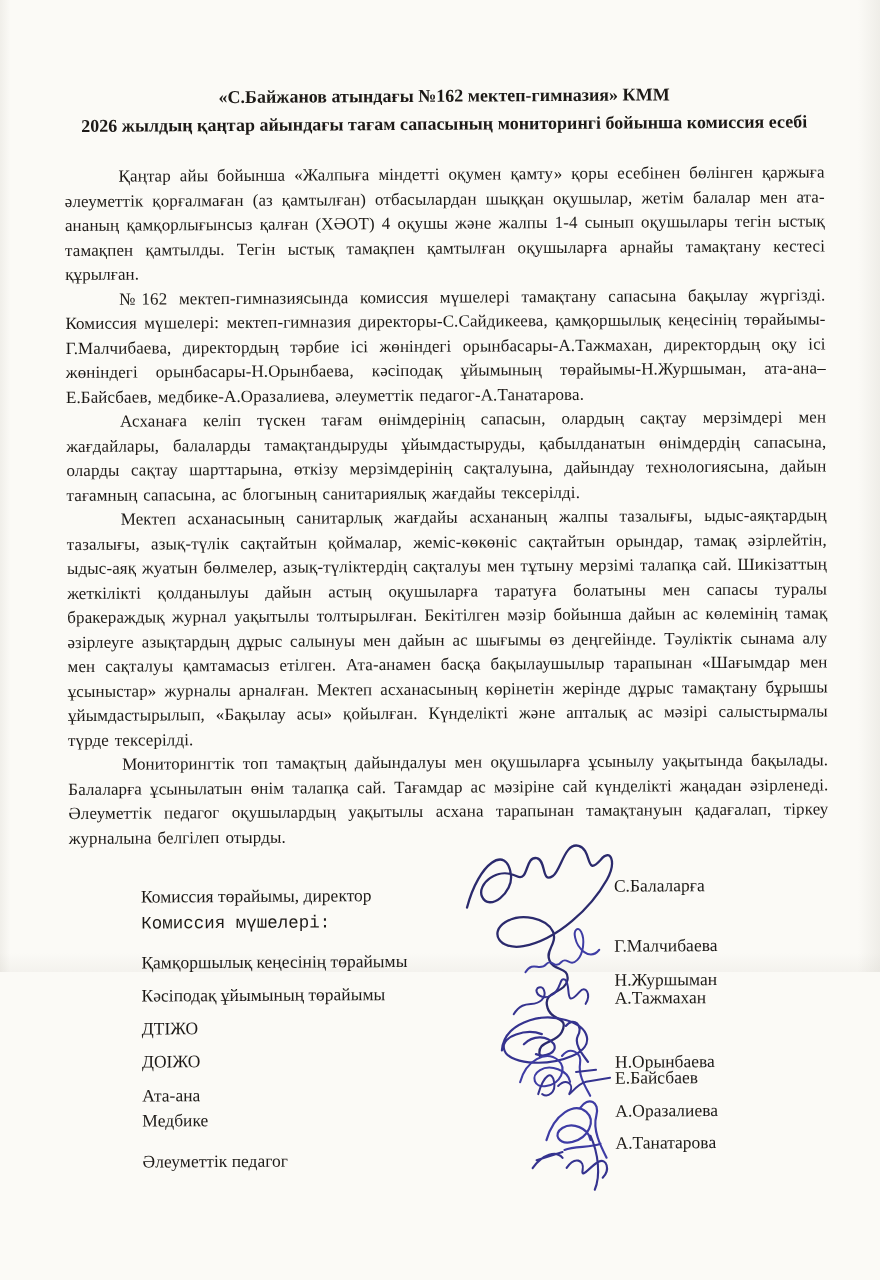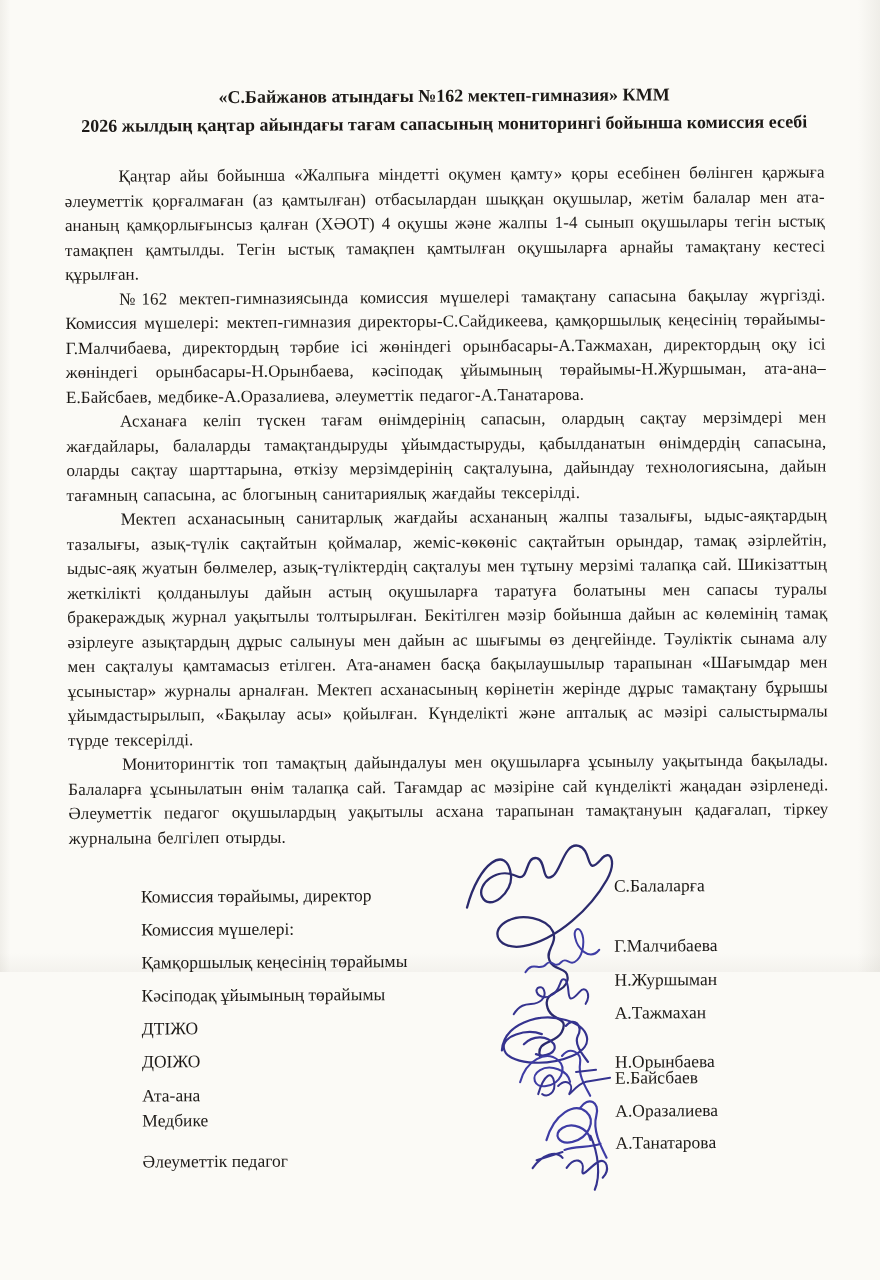--- a/index.html
+++ b/index.html
@@ -57,24 +57,24 @@
     position: absolute;
     left: 72px;
     white-space: nowrap;
   }
   .name {
     position: absolute;
     left: 545px;
     white-space: nowrap;
   }
   .r0 { top: 0px; }   .n0 { top: -8px; }
-  .r1 { top: 33px; }
+  .r1 { top: 27px; font-family: Liberation Mono, monospace; }
   .r2 { top: 66px; }  .n2 { top: 52px; text-align: center; }
   .r3 { top: 99px; }  .n3 { top: 86px; }
-  .r4 { top: 132px; } .n4 { top: 119px; }
+  .r4 { top: 132px; } .n4 { top: 104px; }
   .r5 { top: 165px; } .n5 { top: 168px; }
   .r6 { top: 199px; } .n6 { top: 184px; }
   .r7 { top: 224px; text-align: right; } .n7 { top: 217px; }
   .r8 { top: 265px; } .n8 { top: 249px; }
   .signatures {
     position: absolute;
     left: 320px;
     top: -52px;
     width: 310px;
     height: 380px;

